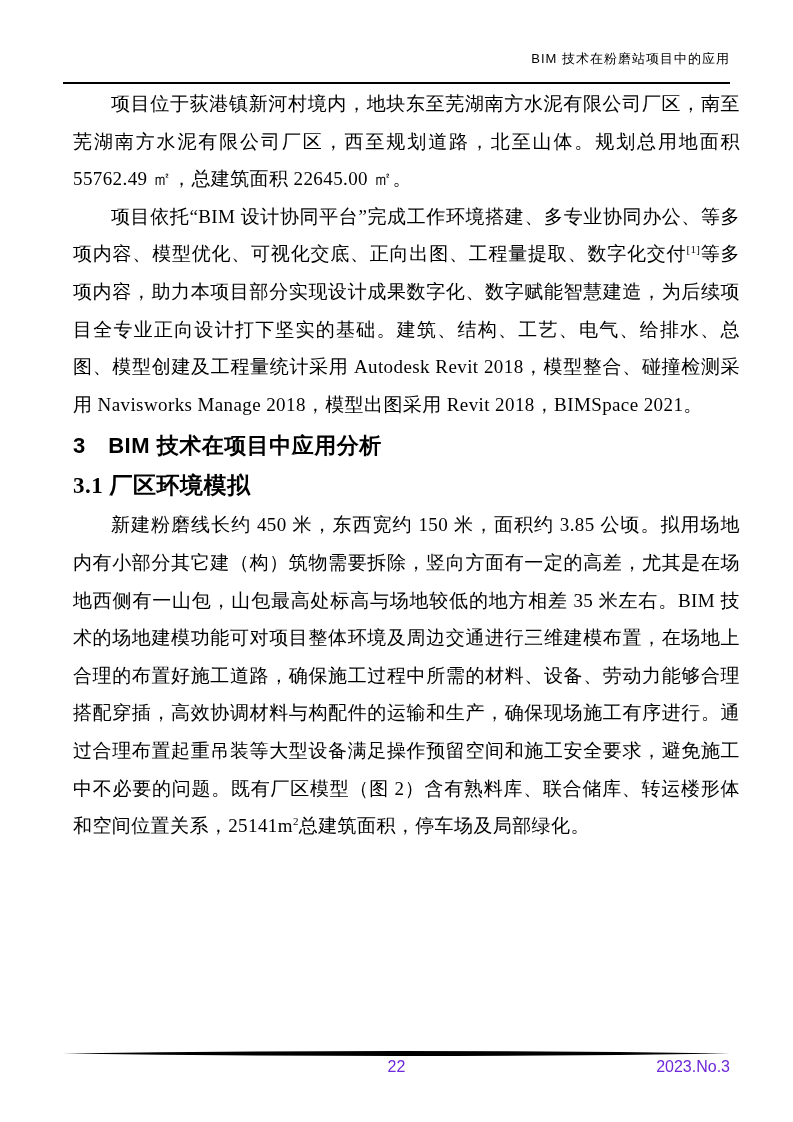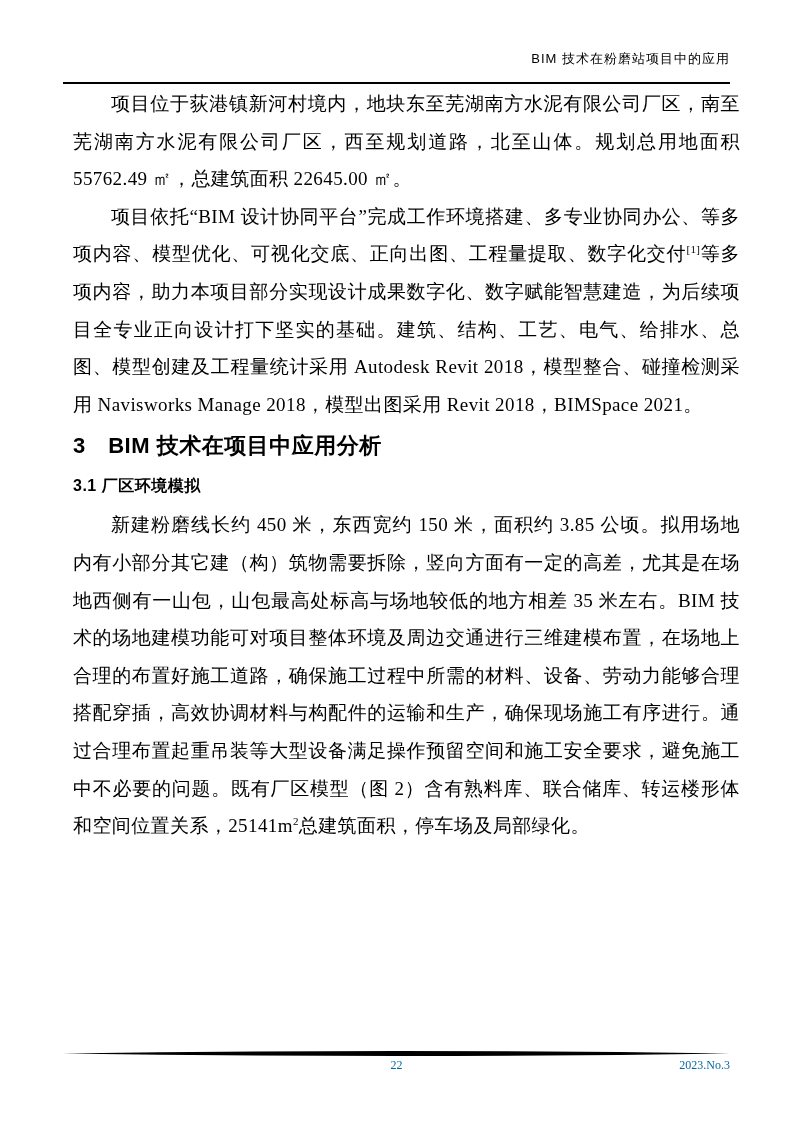--- a/index.html
+++ b/index.html
@@ -54,45 +54,45 @@
   h2.section-heading {
     font-family: "Liberation Sans", "DejaVu Sans", sans-serif;
     font-weight: 700;
     font-size: 22px;
     line-height: 36px;
     letter-spacing: 0.5px;
     margin: 5px 0 4px 0;
     text-indent: 0;
   }
   h3.subsection-heading {
-    font-family: Liberation Sans, sans-serif;
+    font-family: Liberation Serif, serif;
     font-weight: 700;
-    font-size: 16px;
+    font-size: 23px;
     line-height: 34px;
     letter-spacing: 0.5px;
     margin: 5px 0 3px 0;
     text-indent: 0;
   }
   
   .footer {
     position: absolute;
     left: 63px;
     top: 1050px;
     width: 667px;
   }
   .footer-bar svg {
     display: block;
   }
   .footer-row {
     position: relative;
     margin-top: 1px;
     height: 20px;
-    font-family: Liberation Serif, serif;
-    font-size: 12px;
-    color: #0369a1;
+    font-family: Liberation Sans, sans-serif;
+    font-size: 16px;
+    color: #6d28d9;
   }
   .page-number {
     position: absolute;
     left: 0;
     right: 0;
     text-align: center;
   }
   .issue {
     position: absolute;
     right: 0;

